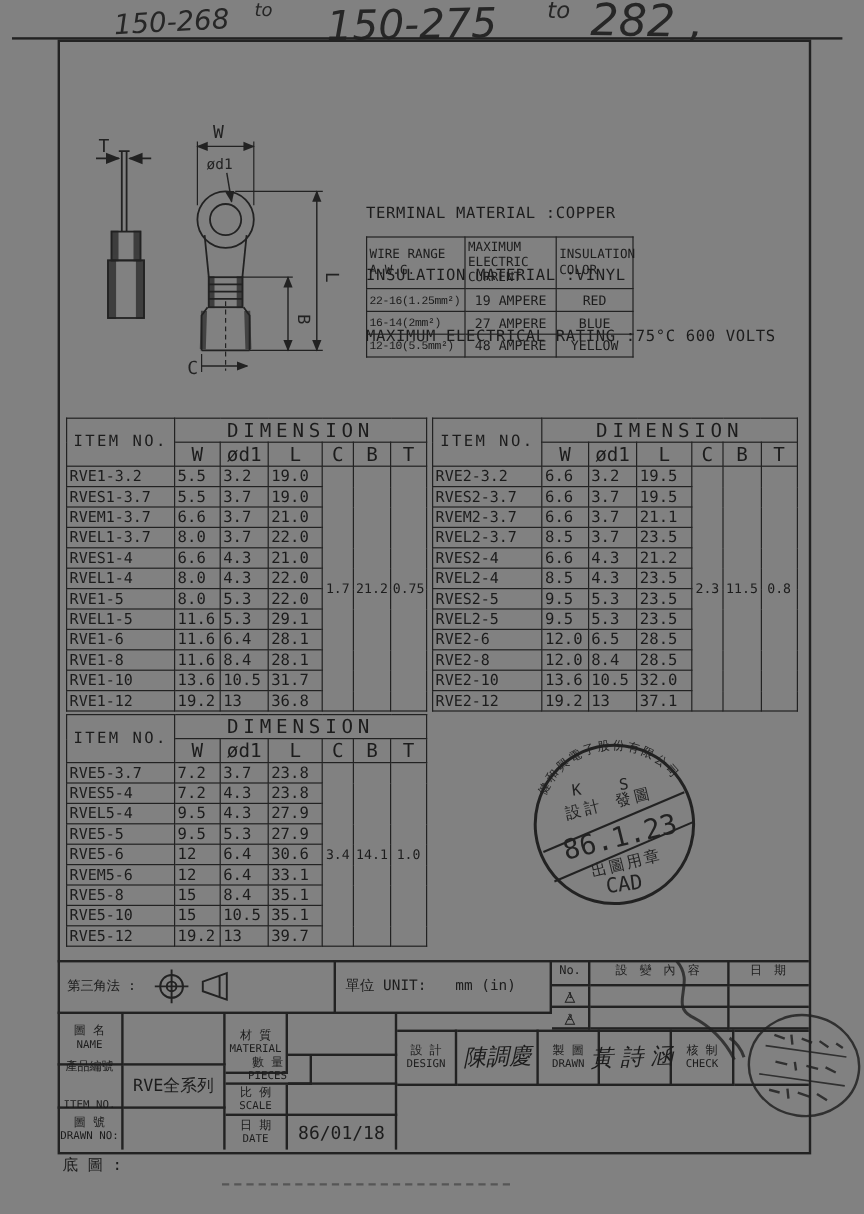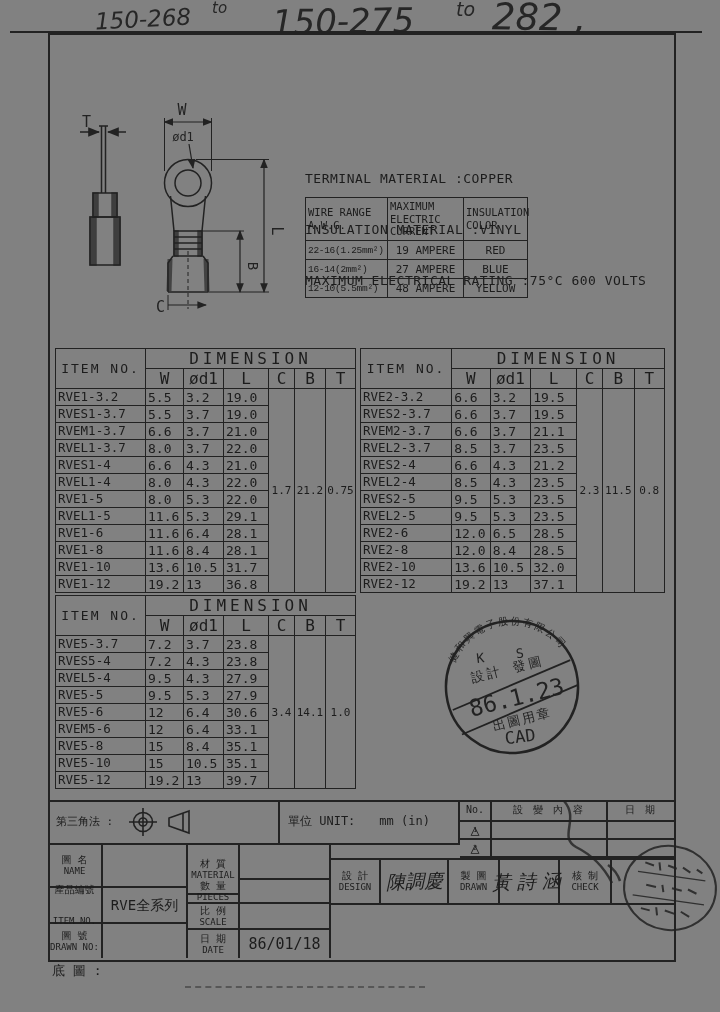--- a/index.html
+++ b/index.html
@@ -520,21 +520,21 @@
       <span class="zh">圖  號</span>
       <span class="en">DRAWN NO:</span>
     </div>
     <div class="tc nobb" style="left:103px;top:924px;width:85px;height:34px;"></div>
 
     <div class="tc" style="left:188px;top:845px;width:52px;height:50px;">
       <span class="zh">材  質</span>
       <span class="en">MATERIAL</span>
     </div>
     <div class="tc" style="left:240px;top:845px;width:91px;height:35px;"></div>
-    <div class="tc" style="left:188px;top:880px;width:52px;height:24px;">
+    <div class="tc" style="left:188px;top:880px;width:72px;height:24px;">
       <span class="zh">數  量</span>
       <span class="en">PIECES</span>
     </div>
     <div class="tc" style="left:240px;top:880px;width:91px;height:24px;"></div>
     <div class="tc" style="left:188px;top:904px;width:52px;height:26px;">
       <span class="zh">比  例</span>
       <span class="en">SCALE</span>
     </div>
     <div class="tc" style="left:240px;top:904px;width:91px;height:26px;"></div>
     <div class="tc nobb" style="left:188px;top:930px;width:52px;height:28px;">

